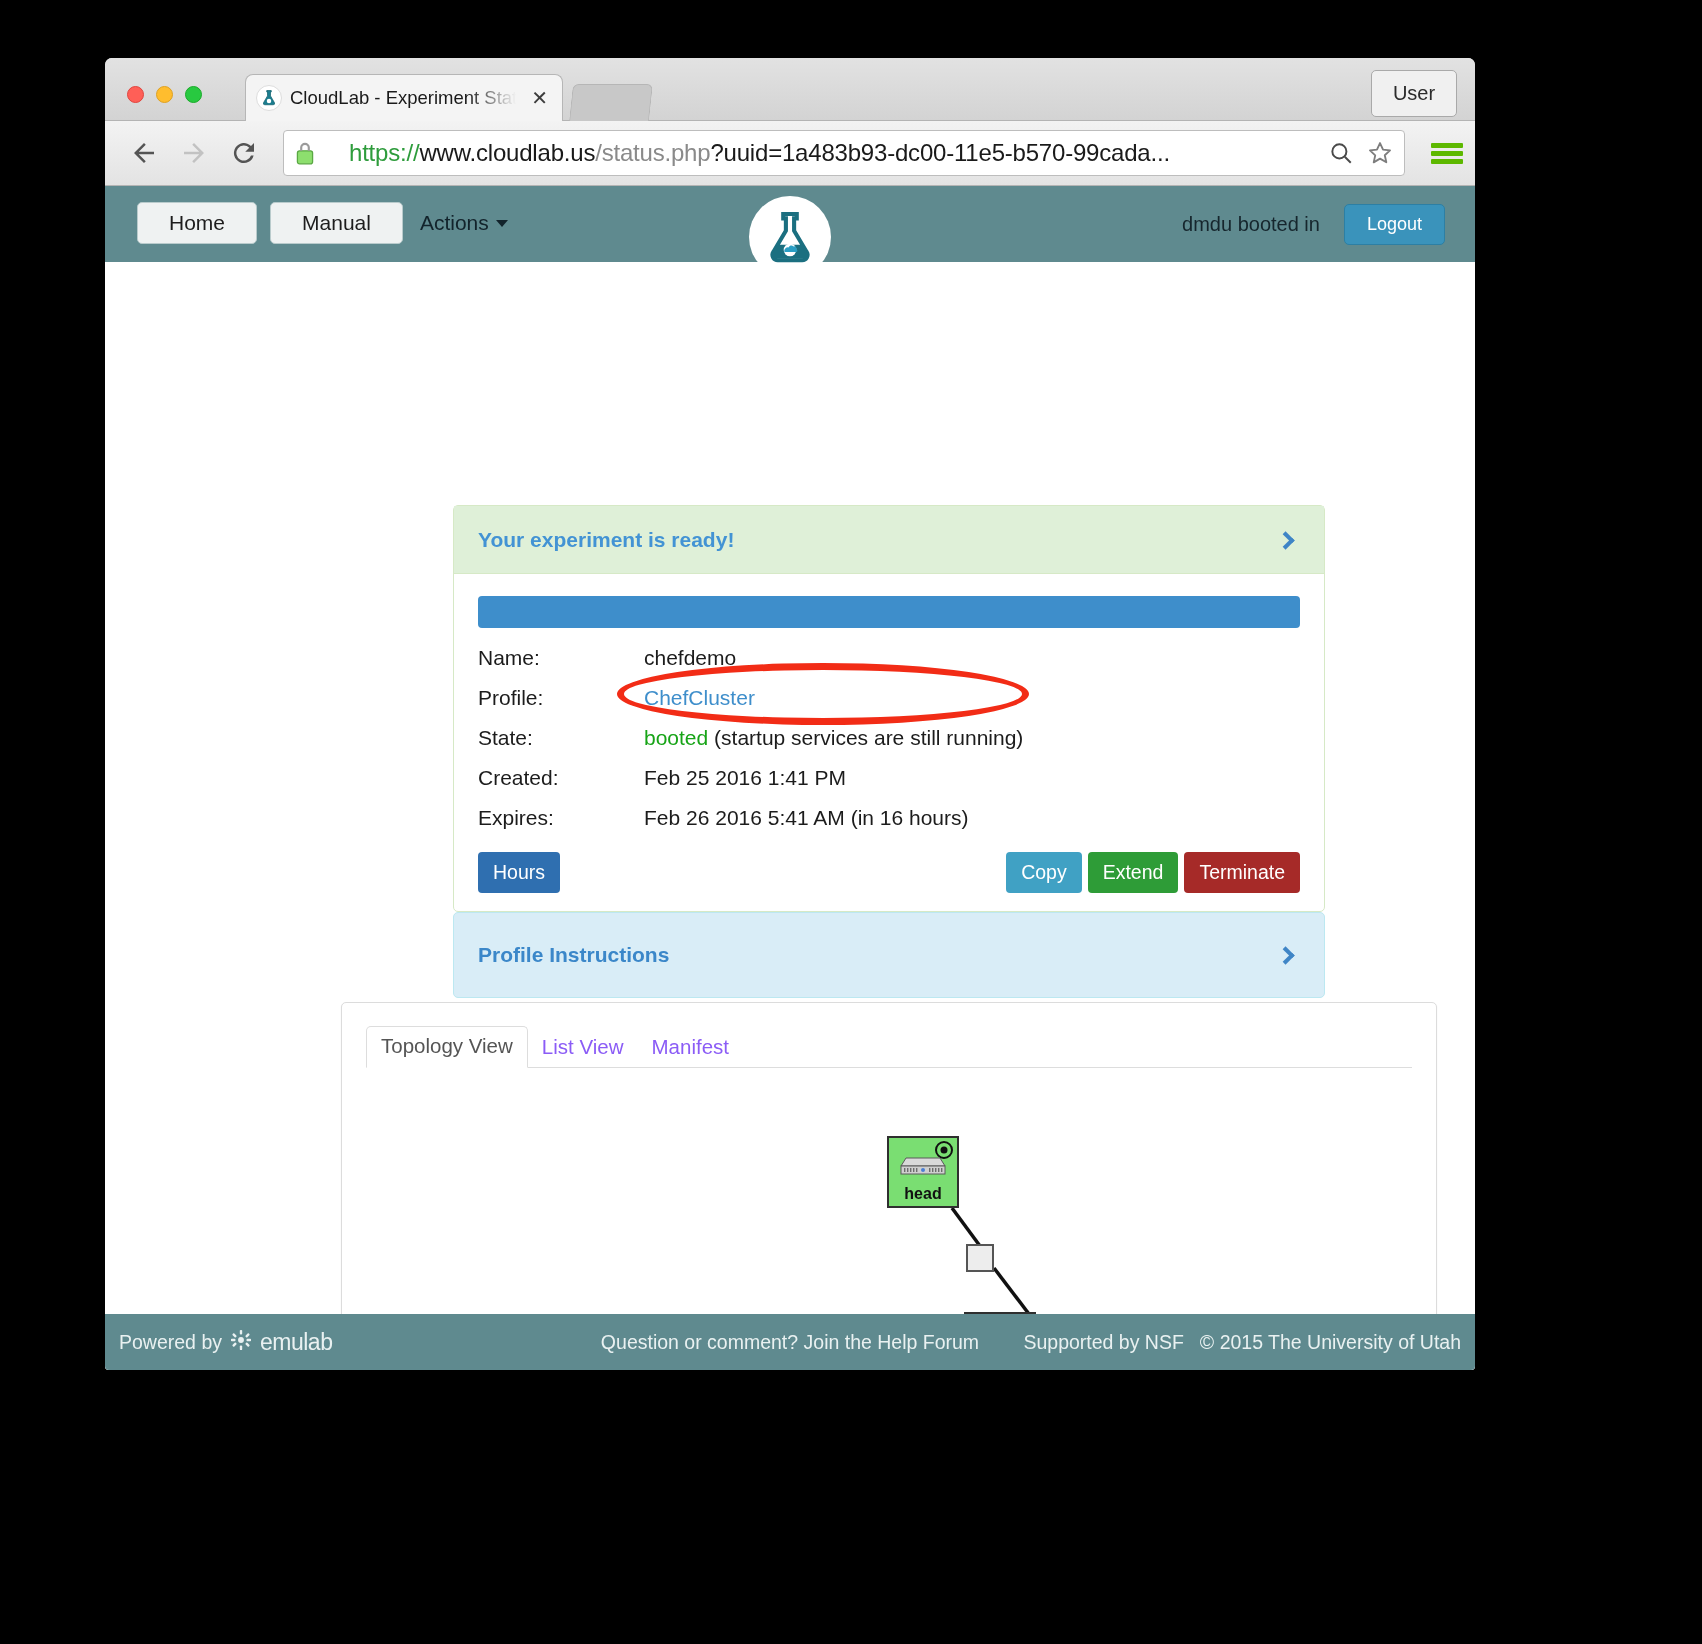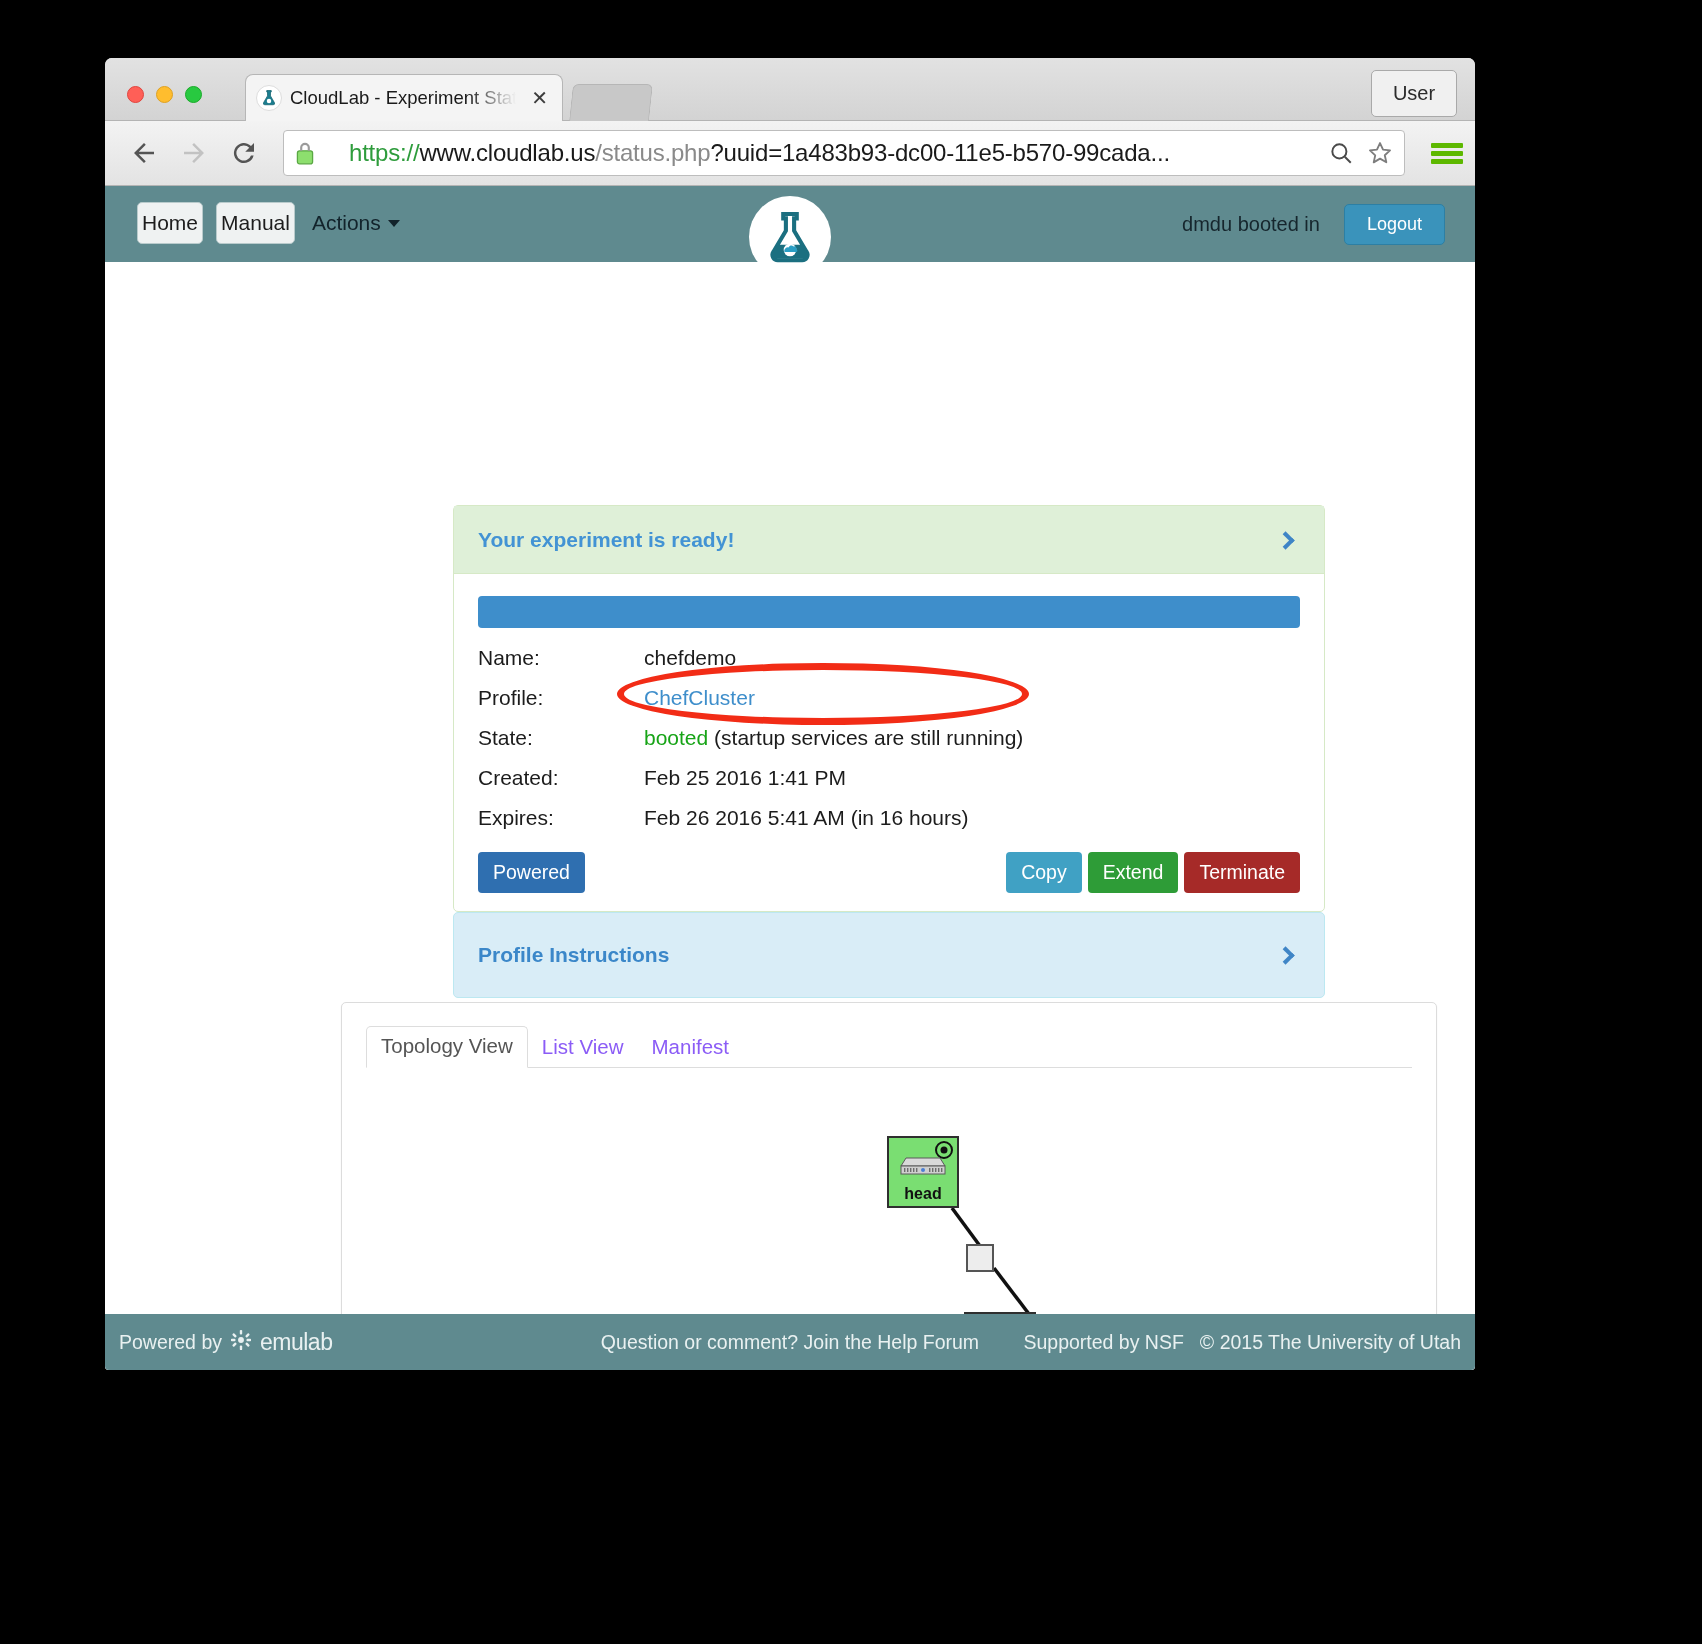--- a/index.html
+++ b/index.html
@@ -143,21 +143,21 @@
     height:76px;
     background:#5f8a8f;
   }
   #navbar-left {
     position:absolute; left:32px; top:16px;
     display:flex; align-items:center; gap:13px;
   }
   .nav-pill {
     background:#eff2f2; border:1px solid #b9cbcc;
     border-radius:5px;
-    padding:8px 4px;
+    padding:8px 31px;
     font-size:21px; color:#1d1d1d;
     cursor:pointer;
   }
   #nav-actions {
     font-size:21px; color:#12232b;
     padding:8px 4px; cursor:pointer;
     display:flex; align-items:center; gap:7px;
   }
   .caret-down {
     width:0;height:0;border-left:6px solid transparent;border-right:6px solid transparent;
@@ -477,21 +477,21 @@
           <span class="detail-label">Created:</span>
           <span class="detail-value">Feb 25 2016 1:41 PM</span>
         </div>
 
         <div class="detail-row">
           <span class="detail-label">Expires:</span>
           <span class="detail-value">Feb 26 2016 5:41 AM (in 16 hours)</span>
         </div>
 
         <div id="experiment-buttons">
-          <button class="btn btn-sliver">Powered</button>
+          <button class="btn btn-sliver">Hours</button>
           <span id="right-buttons">
             <button class="btn btn-copy">Copy</button>
             <button class="btn btn-extend">Extend</button>
             <button class="btn btn-terminate">Terminate</button>
           </span>
         </div>
       </div>
     </div>
 
     <div id="state-highlight-ellipse"></div>

